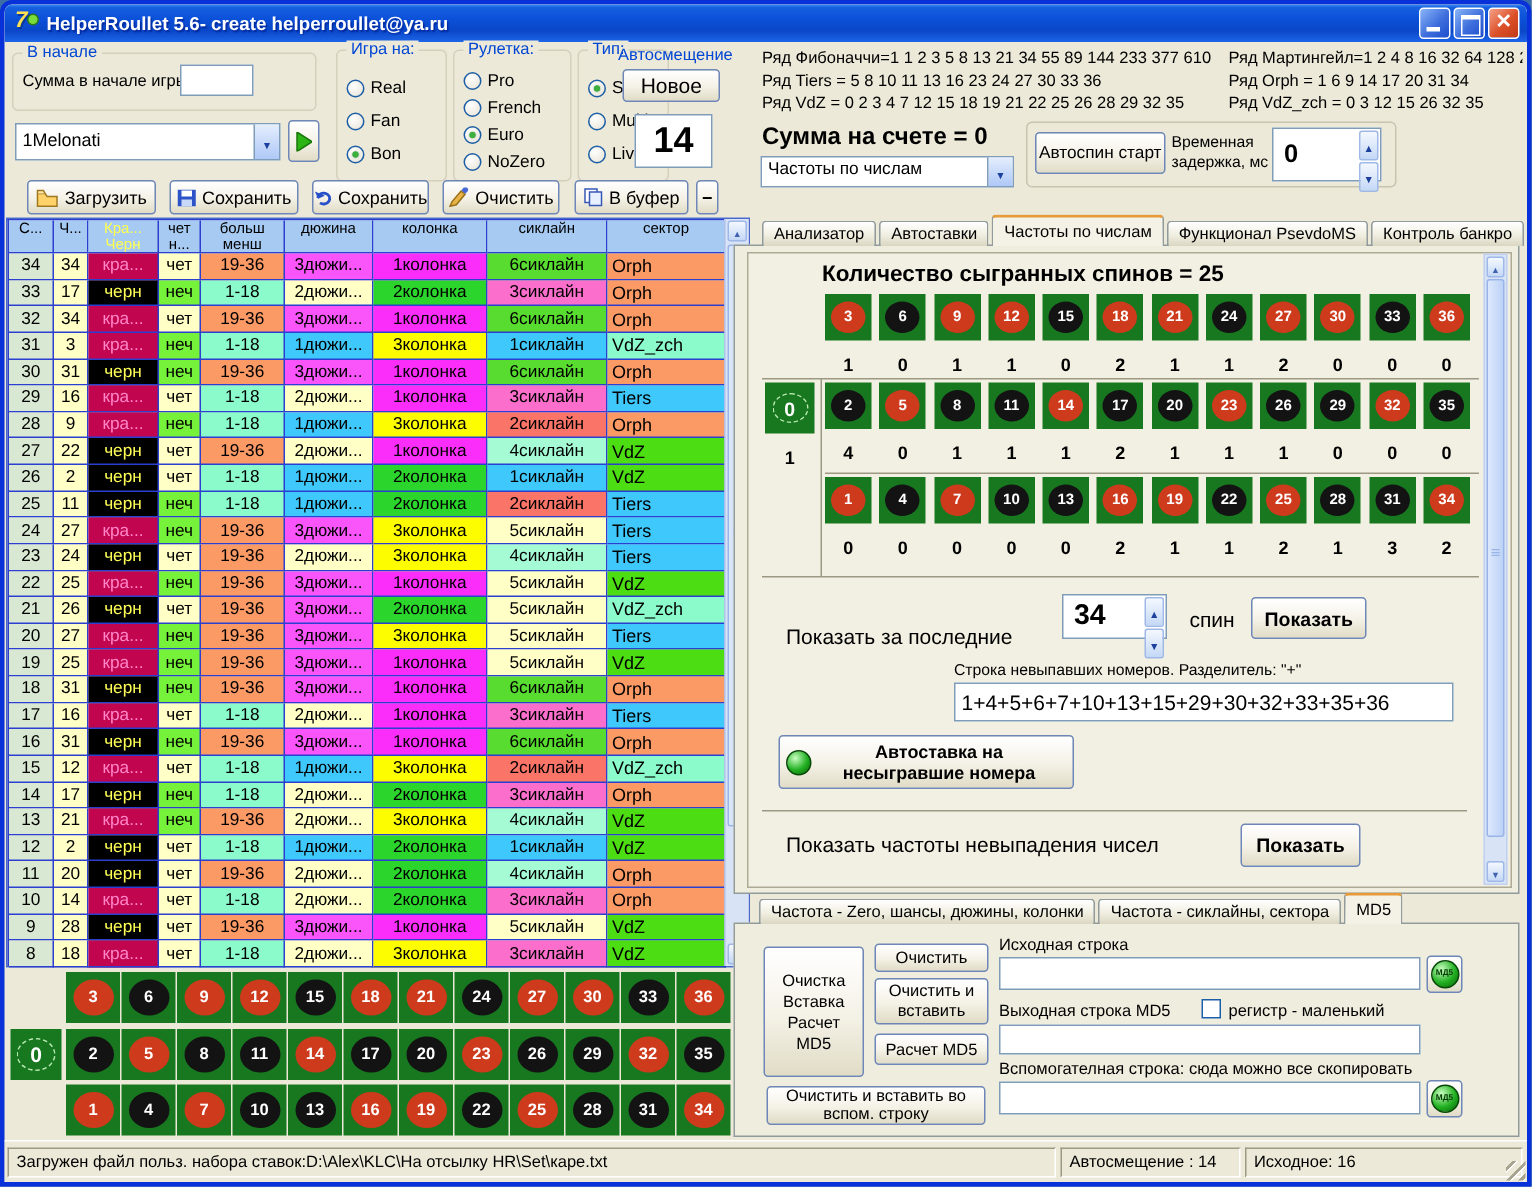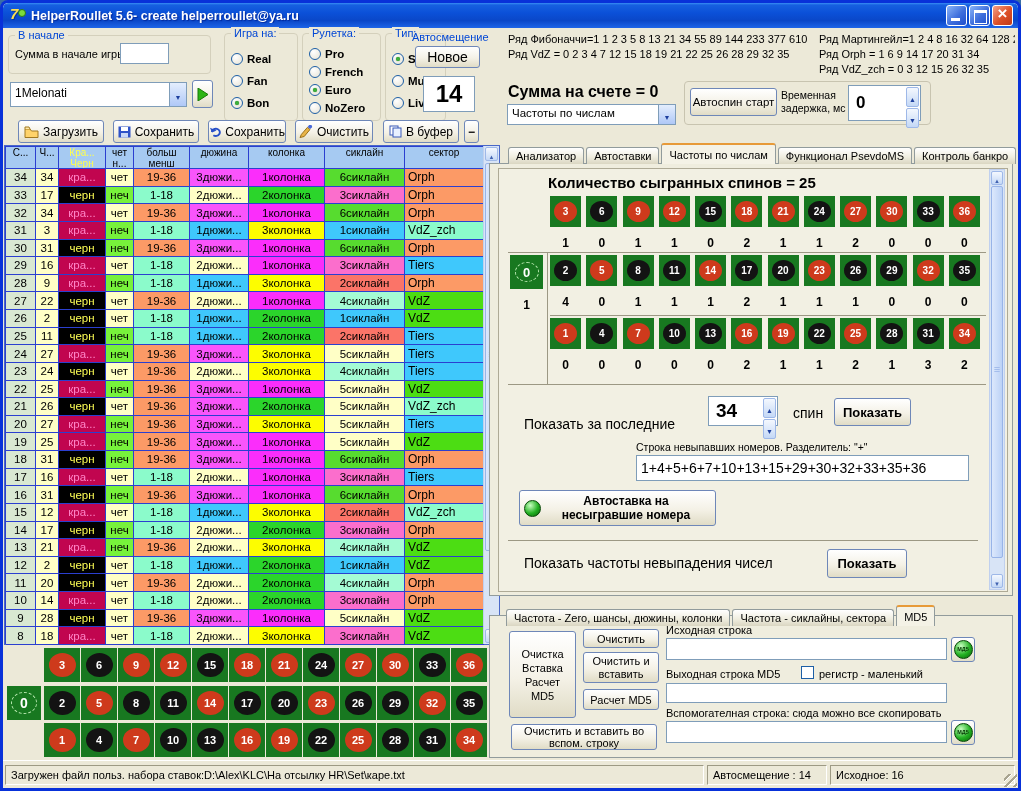--- a/index.html
+++ b/index.html
@@ -32,21 +32,21 @@
   .group { position:absolute; border:1px solid #D4D0BC; border-radius:4px; }
   .glabel { position:absolute; top:-7px; left:6px; background:#ECE9D8; color:#0046D5; font-size:11px; padding:0 3px; white-space:nowrap; }
   .bluelab { position:absolute; color:#0046D5; font-size:11px; white-space:nowrap; }
   .lab { position:absolute; color:#000; font-size:11px; white-space:nowrap; }
   .field { position:absolute; background:#fff; border:1px solid #7F9DB9; font-size:12px; }
   .combo { position:absolute; background:#fff; border:1px solid #7F9DB9; display:flex; }
   .combo-text { flex:1; font-size:12px; padding:3px 4px 0 4px; white-space:nowrap; overflow:hidden; }
   .combo-btn { width:17px; border-left:1px solid #7F9DB9; background:linear-gradient(180deg,#E4EEFD,#AFC8F7); display:flex; align-items:center; justify-content:center; }
   .g-down::before { content:"▼"; font-size:7px; color:#1D3F9E; }
   .g-up::before { content:"▲"; font-size:7px; color:#1D3F9E; }
-  .radio-row { display:flex; align-items:center; gap:4px; height:14px; margin:0 0 8px 6px;font-weight:bold; }
+  .radio-row { display:flex; align-items:center; gap:4px; height:14px; margin:0 0 8px 6px; }
   .rb { width:12px; height:12px; border:1px solid #1D5FA6; border-radius:50%; background:radial-gradient(circle at 35% 30%,#fff,#E6E2D4); position:relative; flex:0 0 auto; }
   .rb.on::after { content:""; position:absolute; left:3px; top:3px; width:4px; height:4px; background:#3CB03C; border-radius:50%; box-shadow:0 0 1px #1C701C; }
   .rtext { font-size:11.5px; }
 
   
   .icon { display:inline-flex; }
 
   
   .htable { position:absolute; left:1px; top:142px; width:496px; height:500px; border:1px solid #4A68C8; background:#fff; display:flex; }
   .hcols { width:478px; display:flex; flex-direction:column; border-left:1px solid #2B3FD0; border-top:1px solid #2B3FD0; }
@@ -235,20 +235,21 @@
     <svg class="icon" width="13" height="13" viewBox="0 0 13 13">
           <rect x="1" y="1" width="8" height="9" fill="#fff" stroke="#3858B8"></rect>
           <rect x="4" y="3" width="8" height="9" fill="#E8F0FF" stroke="#3858B8"></rect>
         </svg>
     <span>В буфер</span>
   </div>
   <div class="btn bold" style="left:461px;top:117px;width:15px;height:23px;">−</div>
 
   <div class="abs" style="left:505px;top:29px;width:305px;font-size:11px;line-height:15px;white-space:nowrap;overflow:hidden;">
     <div>Ряд Фибоначчи=1 1 2 3 5 8 13 21 34 55 89 144 233 377 610</div>
+    <div>Ряд Tiers = 5 8 10 11 13 16 23 24 27 30 33 36</div>
     <div>Ряд VdZ = 0 2 3 4 7 12 15 18 19 21 22 25 26 28 29 32 35</div>
   </div>
   <div class="abs" style="left:816px;top:29px;width:196px;font-size:11px;line-height:15px;white-space:nowrap;overflow:hidden;">
     <div>Ряд Мартингейл=1 2 4 8 16 32 64 128 2</div>
     <div>Ряд Orph = 1 6 9 14 17 20 31 34</div>
     <div>Ряд VdZ_zch = 0 3 12 15 26 32 35</div>
   </div>
 
   <div class="abs" style="left:505px;top:80px;font-size:16px;font-weight:bold;white-space:nowrap;">Сумма на счете = 0</div>
   <div class="combo" style="left:504px;top:101px;width:169px;height:21px;">
@@ -1007,21 +1008,21 @@
       <span class="sb-btn up">
             <span class="g-up"></span>
           </span>
       <span class="sb-thumb" style="top:16px;height:372px;"></span>
       <span class="sb-btn down">
             <span class="g-down"></span>
           </span>
     </div>
   </div>
 
-  <div class="tabs" style="left:503px;top:590px;height:33px;z-index:2;">
+  <div class="tabs" style="left:503px;top:590px;height:23px;z-index:2;">
         <div class="tab">Частота - Zero, шансы, дюжины, колонки</div>
         <div class="tab">Частота - сиклайны, сектора</div>
         <div class="tab active">MD5</div>
       </div>
   <div class="tab-panel" style="left:486px;top:612px;width:524px;height:143px;">
     <div class="btn" style="left:19px;top:15px;width:67px;height:87px;font-size:11px;white-space:normal;line-height:14px;padding:0 4px;">Очистка Вставка Расчет MD5</div>
     <div class="btn" style="left:93px;top:13px;width:76px;height:19px;font-size:11px;">Очистить</div>
     <div class="btn" style="left:93px;top:36px;width:76px;height:31px;font-size:11px;white-space:normal;line-height:13px;">Очистить и вставить</div>
     <div class="btn" style="left:93px;top:73px;width:76px;height:21px;font-size:11px;">Расчет MD5</div>
     <div class="btn" style="left:21px;top:108px;width:146px;height:26px;font-size:11px;white-space:normal;line-height:12px;">Очистить и  вставить во вспом. строку</div>

